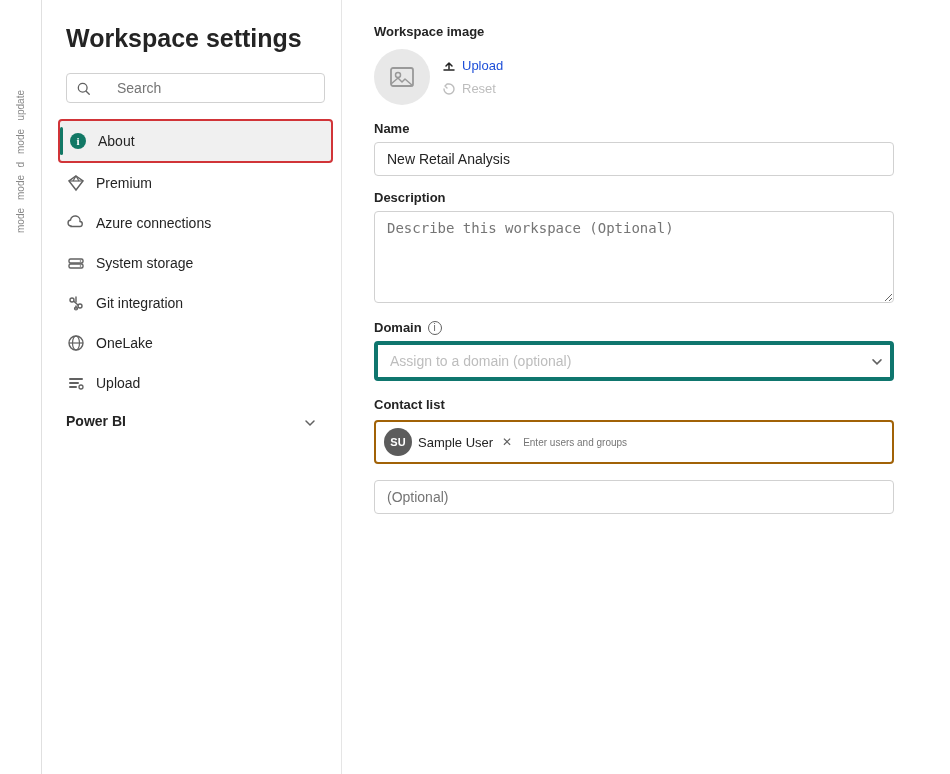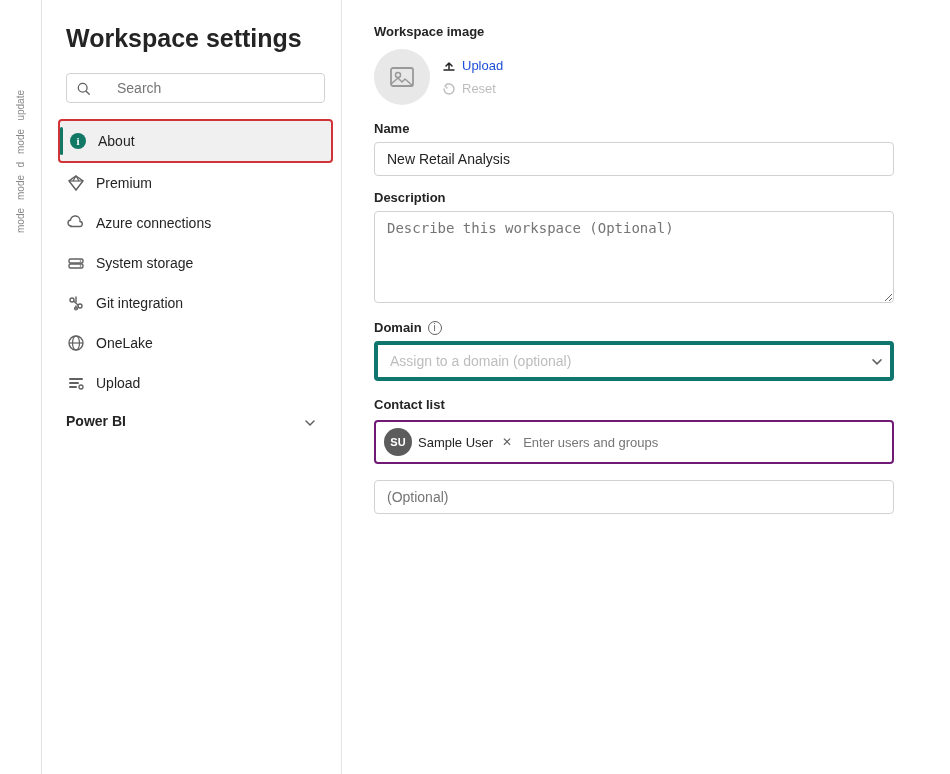--- a/index.html
+++ b/index.html
@@ -257,21 +257,21 @@
     }
     .contact-list-label {
       font-size: 13px;
       font-weight: 700;
       color: #242424;
       margin-bottom: 8px;
     }
     .contact-list-field {
       display: flex;
       align-items: center;
-      border: 2px solid #701a75;
+      border: 2px solid #a16207;
       border-radius: 4px;
       padding: 6px 8px;
       max-width: 520px;
       gap: 8px;
       background: #fff;
       flex-wrap: wrap;
     }
     .user-chip {
       display: flex;
       align-items: center;
@@ -299,21 +299,21 @@
       cursor: pointer;
       color: #616161;
       font-size: 12px;
       display: flex;
       align-items: center;
       justify-content: center;
       width: 16px;
       height: 16px;
     }
     .contact-input-placeholder {
-      font-size: 13px;
+      font-size: 10px;
       color: #bdbdbd;
       flex: 1;
       min-width: 120px;
       border: none;
       outline: none;
       background: transparent;
     }
 
     .domain-label-row {
       display: flex;

